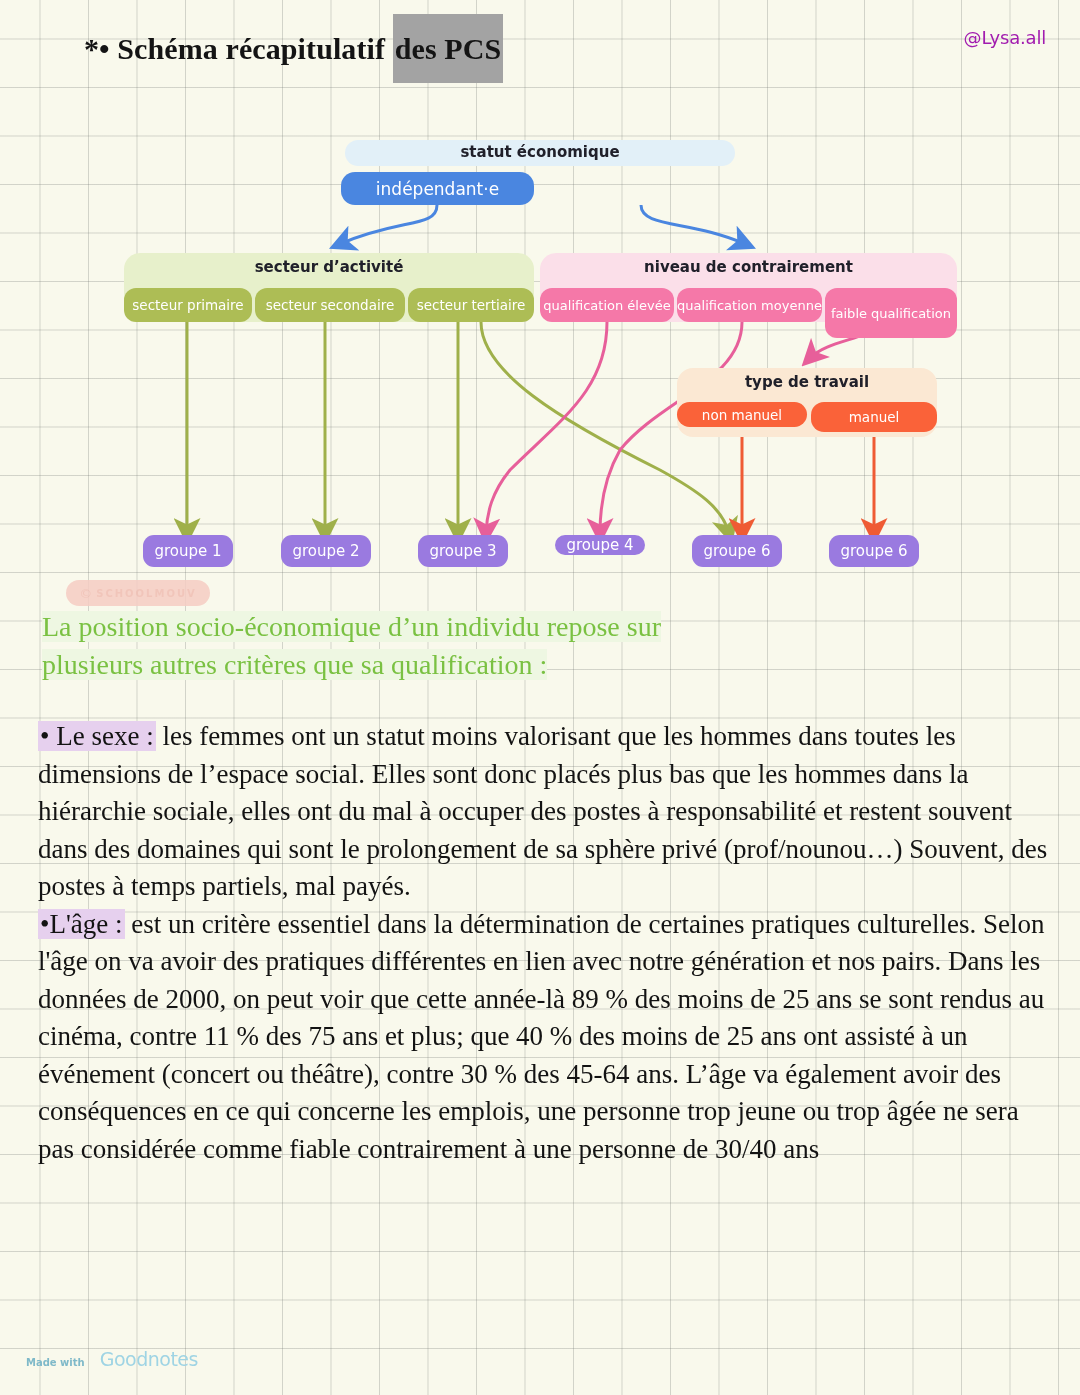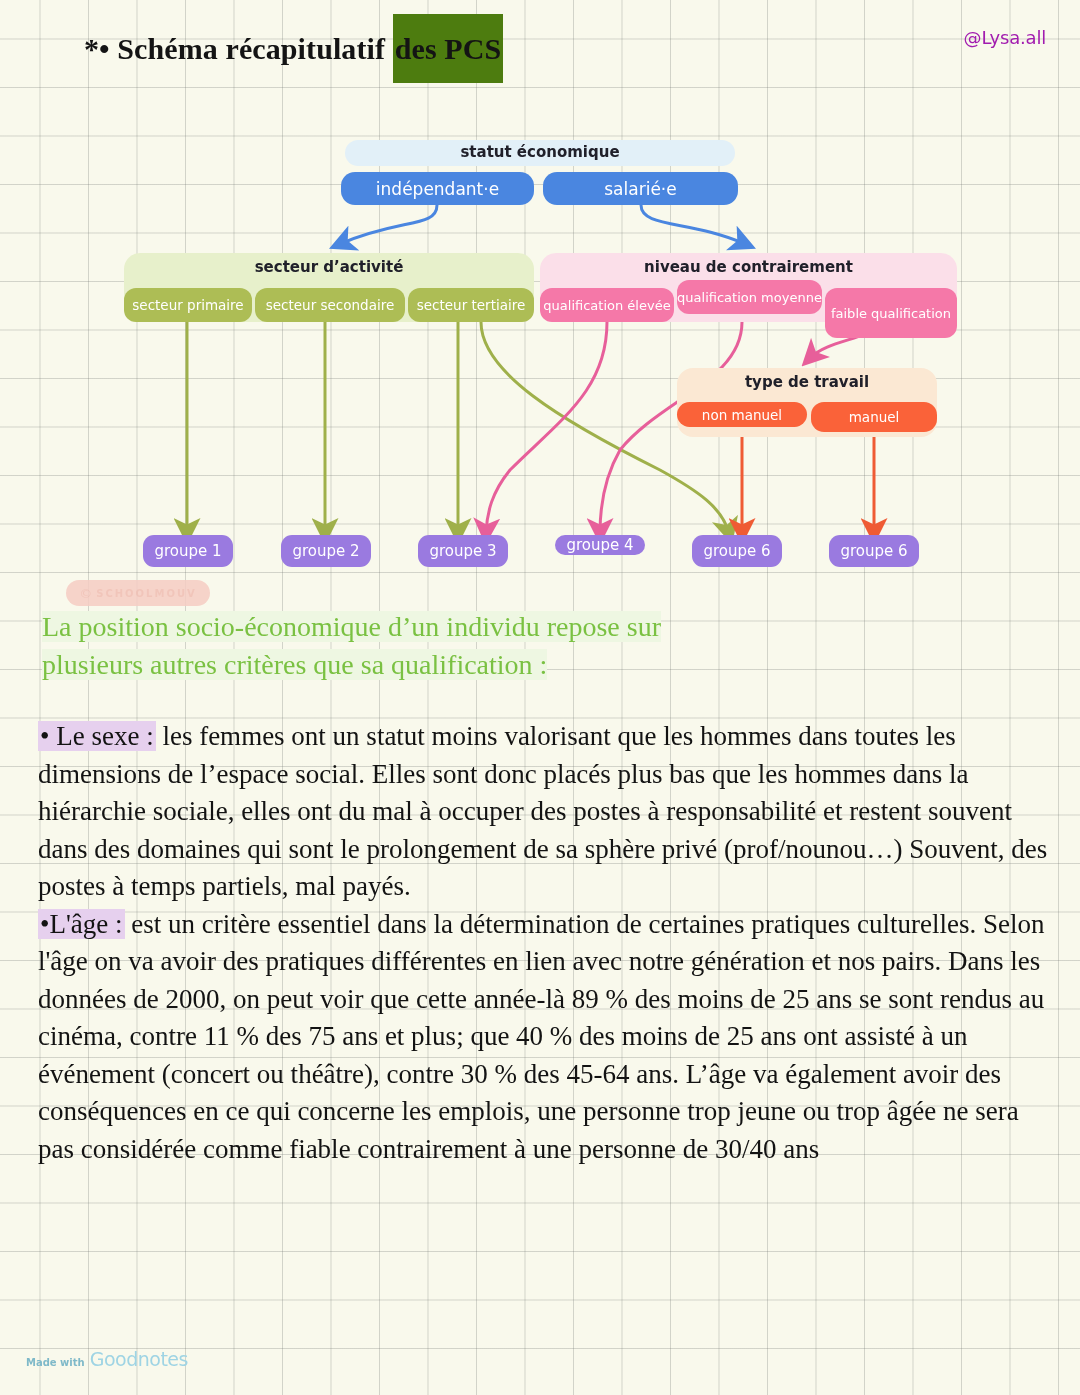--- a/index.html
+++ b/index.html
@@ -48,21 +48,21 @@
     top: 32px;
     left: 84px;
     font-family: "Liberation Serif", serif;
     font-size: 30px;
     font-weight: 700;
     color: #141414;
     white-space: nowrap;
     letter-spacing: 0.1px;
   }
   #title .hl {
-    background: #4d7c0f;
+    background: #a3a3a3;
     padding: 18px 2px;
   }
 
   
   #diagram {
     position: absolute;
     left: 0;
     top: 0;
     width: 1080px;
     height: 600px;
@@ -144,21 +144,21 @@
     font-family: "DejaVu Sans", sans-serif;
     font-size: 13px;
     color: #f0bdb2;
   }
   #goodnotes {
     position: absolute;
     left: 26px;
     top: 1348px;
     display: flex;
     align-items: baseline;
-    gap: 5px;
+    gap: 15px;
     z-index: 6;
   }
   #goodnotes .mw {
     font-family: "DejaVu Sans", sans-serif;
     font-size: 10px;
     font-weight: 700;
     color: #7fb9c9;
   }
   #goodnotes .gn {
     font-family: "DejaVu Sans", sans-serif;
@@ -240,32 +240,31 @@
       <path d="M875,322 C875,340 830,338 810,358" fill="none" stroke="#e75f9a" stroke-width="3" marker-end="url(#ar-pink)"></path>
 
       <path d="M742,437 L742,533" fill="none" stroke="#ef5b34" stroke-width="3" marker-end="url(#ar-orange)"></path>
 
       <path d="M874,437 L874,533" fill="none" stroke="#ef5b34" stroke-width="3" marker-end="url(#ar-orange)"></path>
     </svg>
 
     <div class="group-box gbox-blue" style="left:345px; top:140px; width:390px; height:26px;"></div>
     <div class="group-title" style="left:345px; top:143px; width:390px;">statut économique</div>
     <div class="node blue" style="left:341px; top:172px; width:193px; height:33px;">indépendant·e</div>
-    <div class="node blue" style="left:543px; top:172px; width:195px; height:33px;">salarié·e</div>
 
     <div class="group-box gbox-olive" style="left:124px; top:253px; width:410px; height:69px;"></div>
     <div class="group-title" style="left:124px; top:258px; width:410px;">secteur d’activité</div>
     <div class="node olive" style="left:124px; top:288px; width:128px; height:34px;">secteur primaire</div>
     <div class="node olive" style="left:255px; top:288px; width:150px; height:34px;">secteur secondaire</div>
     <div class="node olive" style="left:408px; top:288px; width:126px; height:34px;">secteur tertiaire</div>
 
     <div class="group-box gbox-pink" style="left:540px; top:253px; width:417px; height:69px;"></div>
     <div class="group-title" style="left:540px; top:258px; width:417px;">niveau de contrairement</div>
     <div class="node pink" style="left:540px; top:288px; width:134px; height:34px;">qualification élevée</div>
-    <div class="node pink" style="left:677px; top:280px; width:145px; height:34px;">qualification moyenne</div>
+    <div class="node pink" style="left:677px; top:288px; width:145px; height:34px;">qualification moyenne</div>
     <div class="node pink" style="left:825px; top:288px; width:132px; height:50px;">faible qualification</div>
 
     <div class="group-box gbox-orange" style="left:677px; top:368px; width:260px; height:69px;"></div>
     <div class="group-title" style="left:677px; top:373px; width:260px;">type de travail</div>
     <div class="node orange" style="left:677px; top:402px; width:130px; height:25px;text-align:right;">non manuel</div>
     <div class="node orange" style="left:811px; top:402px; width:126px; height:30px;">manuel</div>
 
     <div class="node purple" style="left:143px; top:535px; width:90px; height:32px;">groupe 1</div>
     <div class="node purple" style="left:281px; top:535px; width:90px; height:32px;">groupe 2</div>
     <div class="node purple" style="left:418px; top:535px; width:90px; height:32px;">groupe 3</div>

